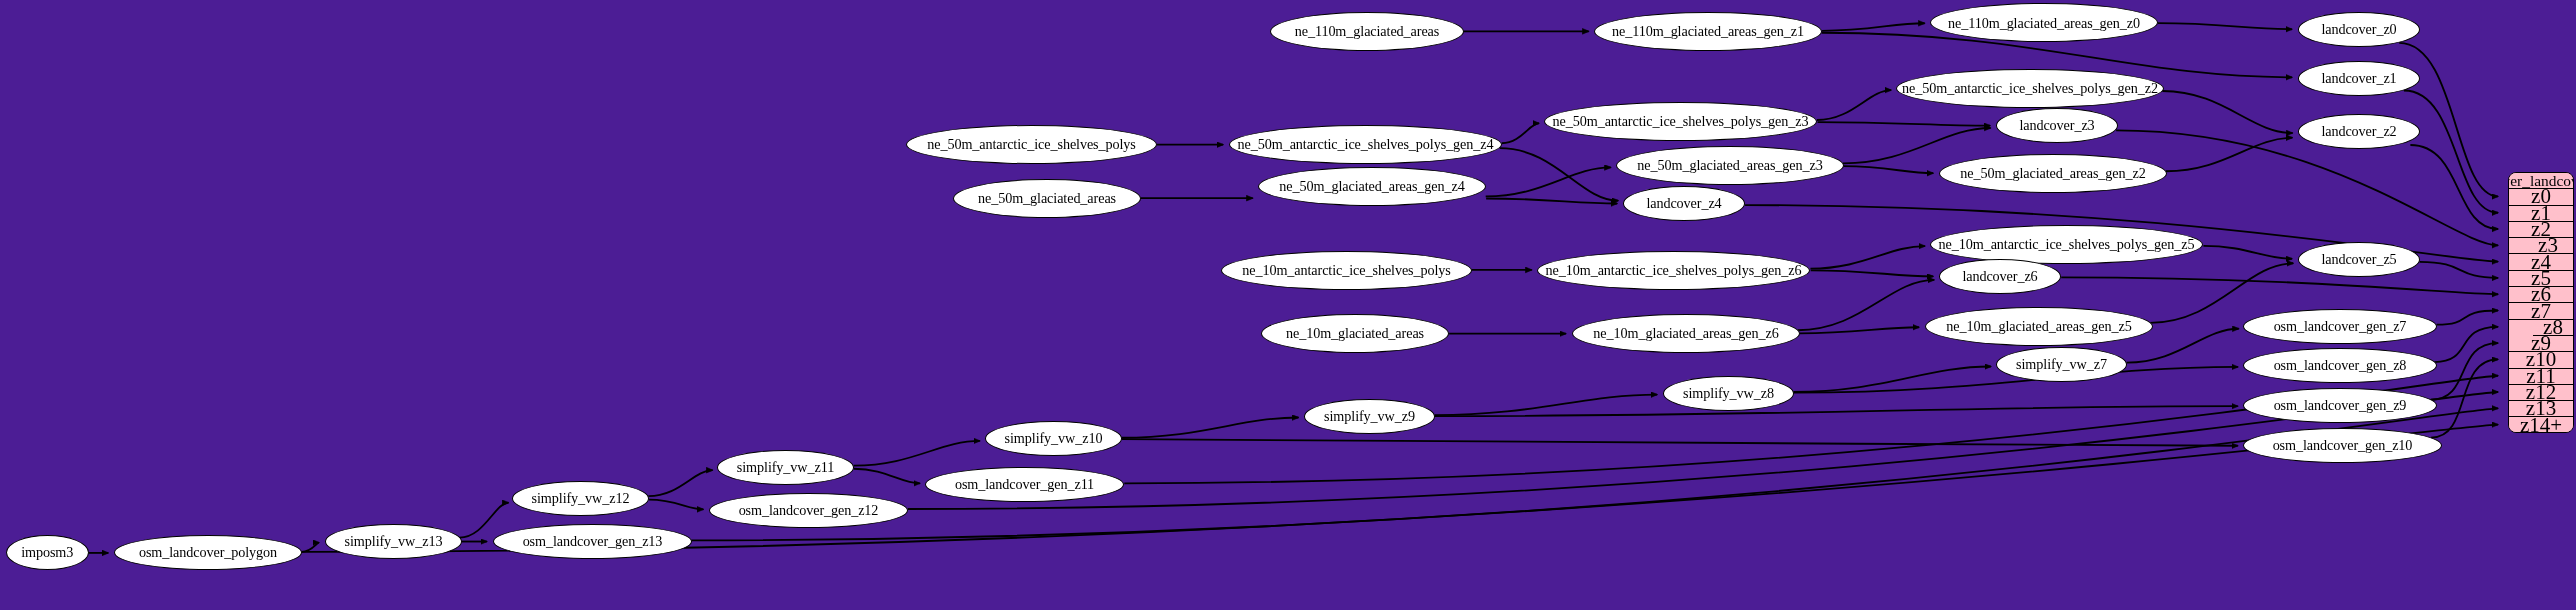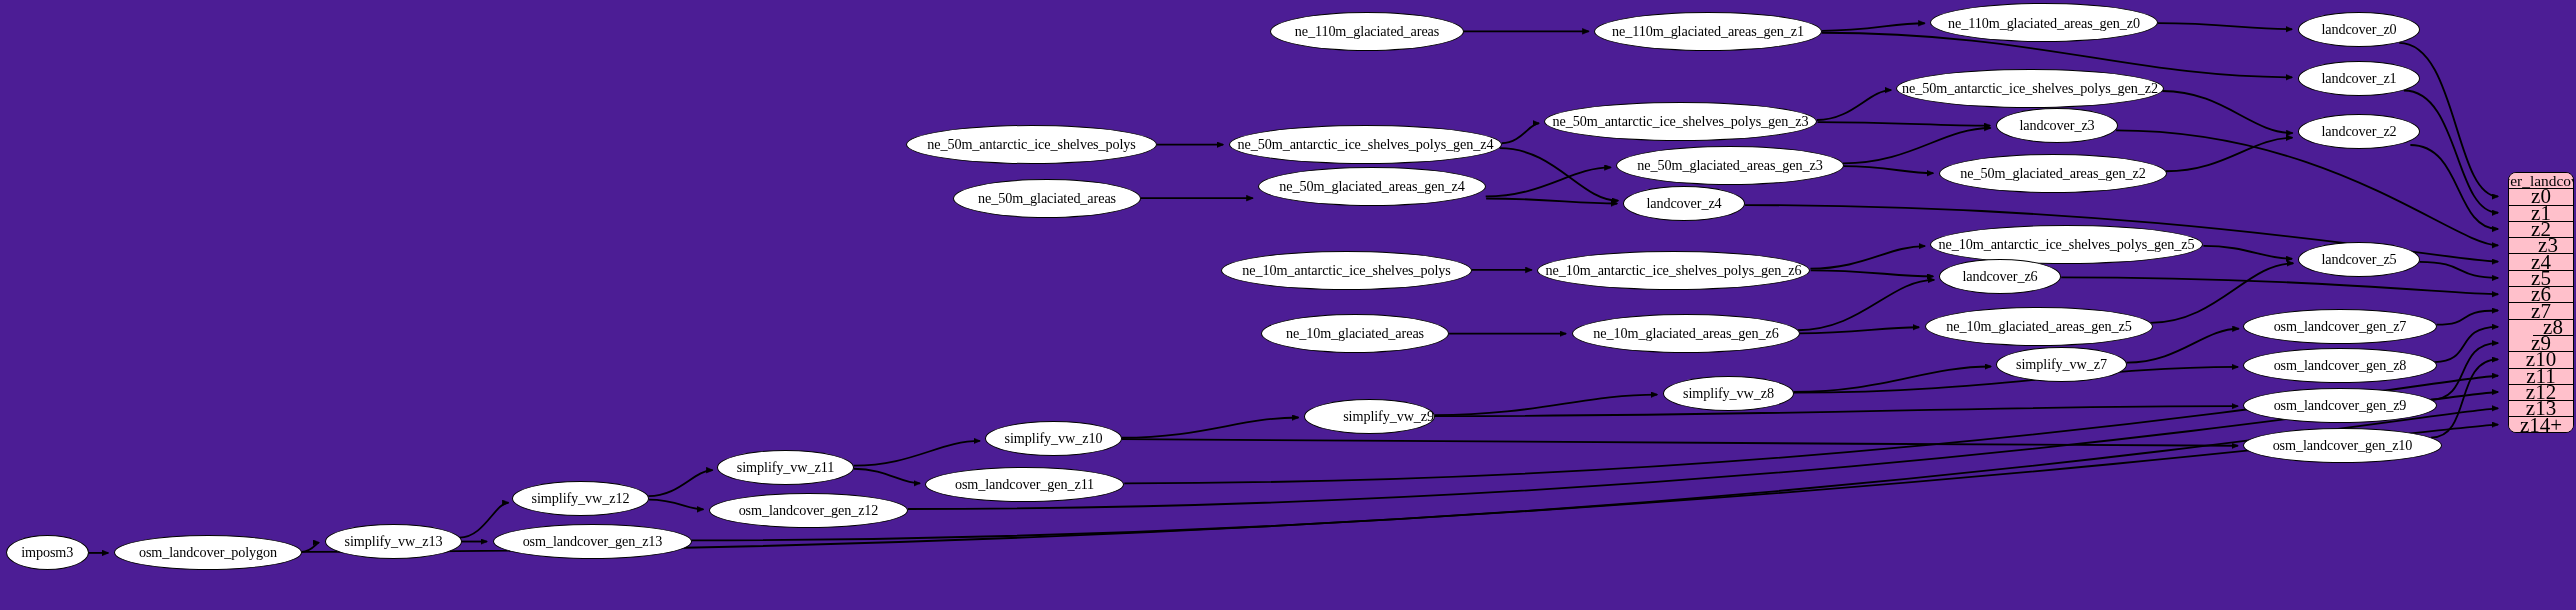--- a/index.html
+++ b/index.html
@@ -227,21 +227,21 @@
       </div>
       <div class="node" style="left: 2243px; top: 348px; width: 194px; height: 35px;">
         <span class="node-label">osm_landcover_gen_z8</span>
       </div>
       <div class="node" style="left: 1663px; top: 376px; width: 131px; height: 35px;">
         <span class="node-label">simplify_vw_z8</span>
       </div>
       <div class="node" style="left: 2243px; top: 388px; width: 194px; height: 35px;">
         <span class="node-label">osm_landcover_gen_z9</span>
       </div>
-      <div class="node" style="left: 1304px; top: 399px; width: 131px; height: 35px; justify-content: flex-end;">
+      <div class="node" style="left: 1304px; top: 399px; width: 131px; height: 35px;">
         <span class="node-label">simplify_vw_z9</span>
       </div>
       <div class="node" style="left: 985px; top: 421px; width: 137px; height: 35px;">
         <span class="node-label">simplify_vw_z10</span>
       </div>
       <div class="node" style="left: 2243px; top: 428px; width: 199px; height: 35px;">
         <span class="node-label">osm_landcover_gen_z10</span>
       </div>
       <div class="node" style="left: 717px; top: 450px; width: 137px; height: 35px;">
         <span class="node-label">simplify_vw_z11</span>

